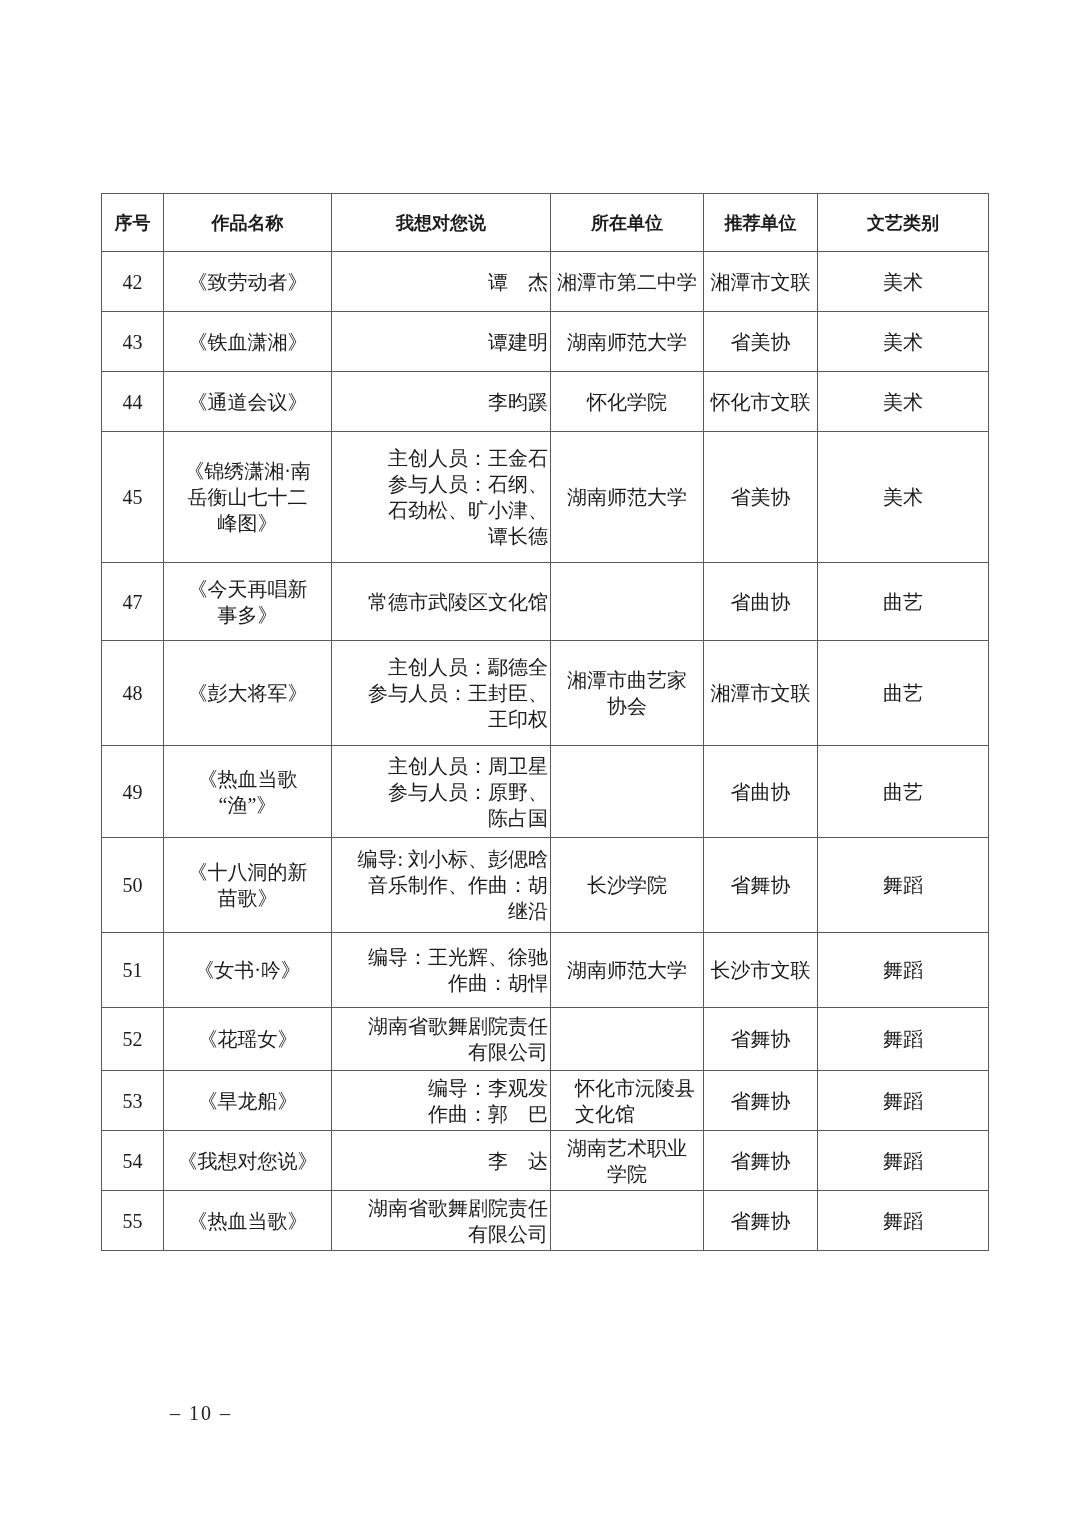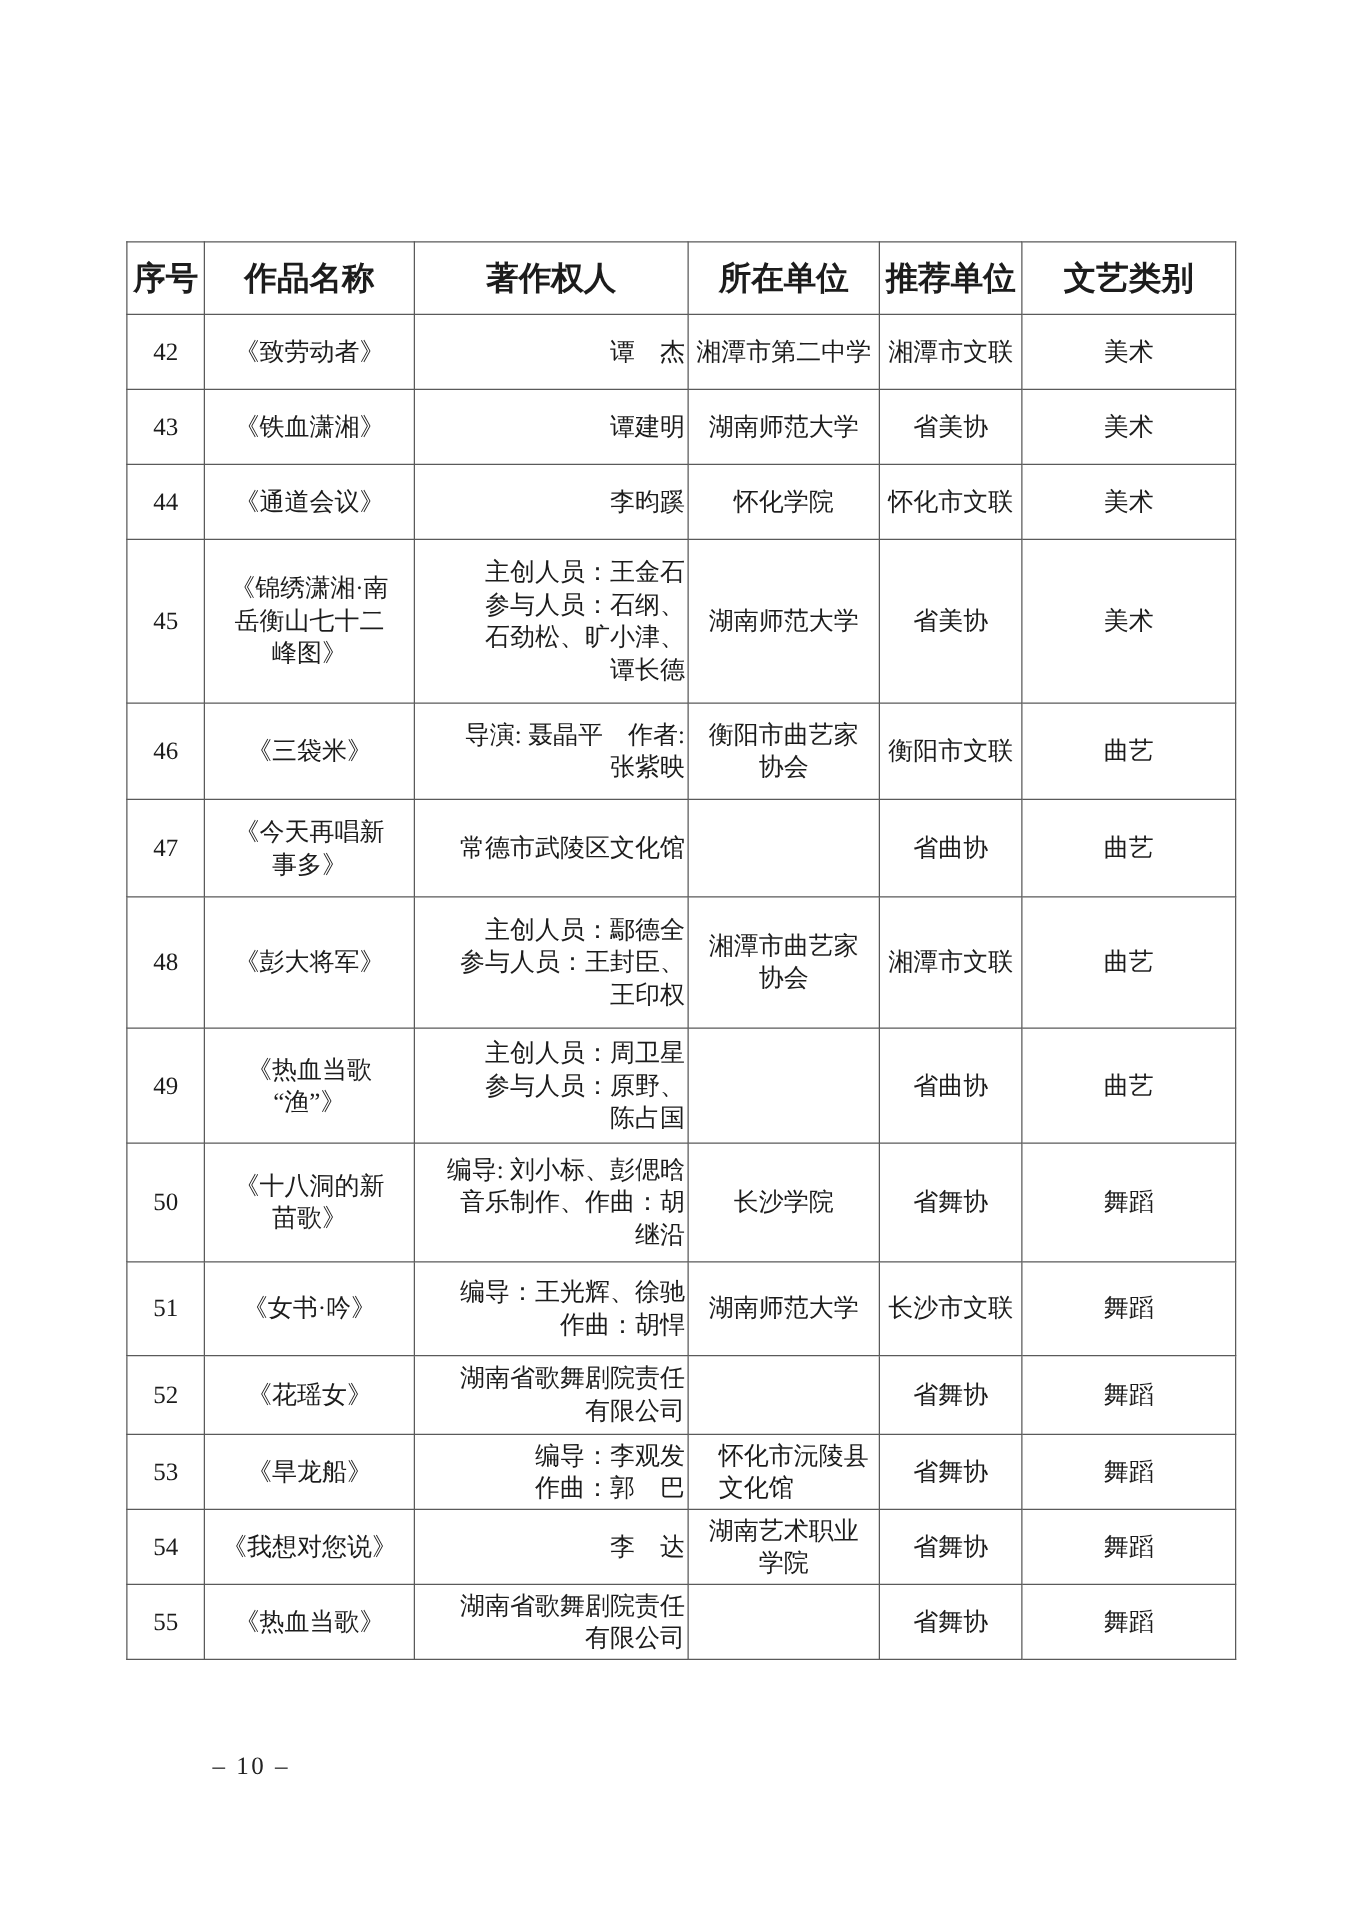--- a/index.html
+++ b/index.html
@@ -33,21 +33,21 @@
   table.works col.w-rec   { width: 114px; }
   table.works col.w-cat   { width: 171px; }
   table.works th, table.works td {
     border: 1px solid #5a5a5a;
     vertical-align: middle;
     white-space: pre-line;
     padding: 2px 2px;
     overflow: hidden;
   }
   table.works th {
-    font-size: 26px;
+    font-size: 18px;
     font-weight: bold;
     text-align: center;
   }
   td.c-no   { text-align: center; }
   td.c-title{ text-align: center; padding-left: 12px; padding-right: 4px; }
   td.c-auth { text-align: right; padding-left: 10px; padding-right: 3px; }
   td.c-unit { text-align: center; margin-left: 11px; }
   td.c-unit.left { text-align: left; padding-left: 24px; }
   td.c-rec  { text-align: center; }
   td.c-cat  { text-align: center; }
@@ -81,21 +81,21 @@
         <col class="w-title">
         <col class="w-auth">
       <col class="w-unit">
         <col class="w-rec">
         <col class="w-cat">
     </colgroup>
     <thead>
       <tr class="h58">
         <th>序号</th>
         <th>作品名称</th>
-        <th>著作权人</th>
+        <th>我想对您说</th>
         <th>所在单位</th>
         <th>推荐单位</th>
         <th>文艺类别</th>
       </tr>
     </thead>
     <tbody>
       <tr class="h60">
         <td class="c-no">42</td>
         <td class="c-title">《致劳动者》</td>
         <td class="c-auth">谭　杰</td>
@@ -125,30 +125,20 @@
 岳衡山七十二
 峰图》</td>
         <td class="c-auth">主创人员：王金石
 参与人员：石纲、
 石劲松、旷小津、
 谭长德</td>
         <td class="c-unit">湖南师范大学</td>
         <td class="c-rec">省美协</td>
         <td class="c-cat">美术</td>
       </tr>
-      <tr class="h77">
-        <td class="c-no">46</td>
-        <td class="c-title">《三袋米》</td>
-        <td class="c-auth">导演: 聂晶平　作者:
-张紫映</td>
-        <td class="c-unit">衡阳市曲艺家
-协会</td>
-        <td class="c-rec">衡阳市文联</td>
-        <td class="c-cat">曲艺</td>
-      </tr>
       <tr class="h78">
         <td class="c-no">47</td>
         <td class="c-title">《今天再唱新
 事多》</td>
         <td class="c-auth">常德市武陵区文化馆</td>
         <td class="c-unit"></td>
         <td class="c-rec">省曲协</td>
         <td class="c-cat">曲艺</td>
       </tr>
       <tr class="h105">

